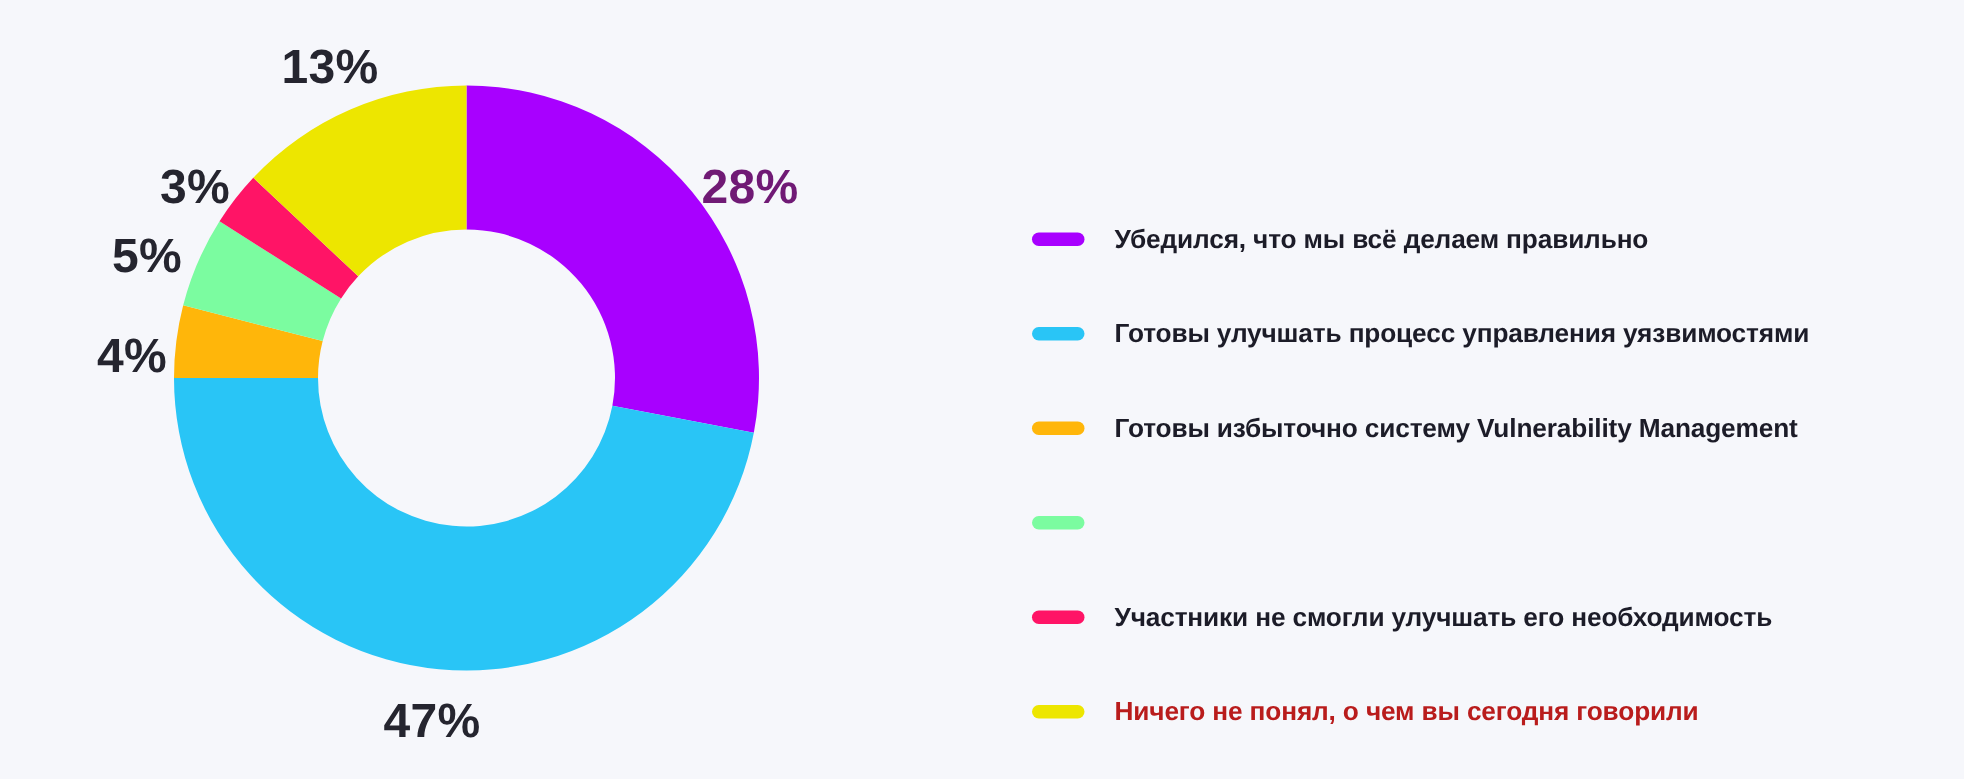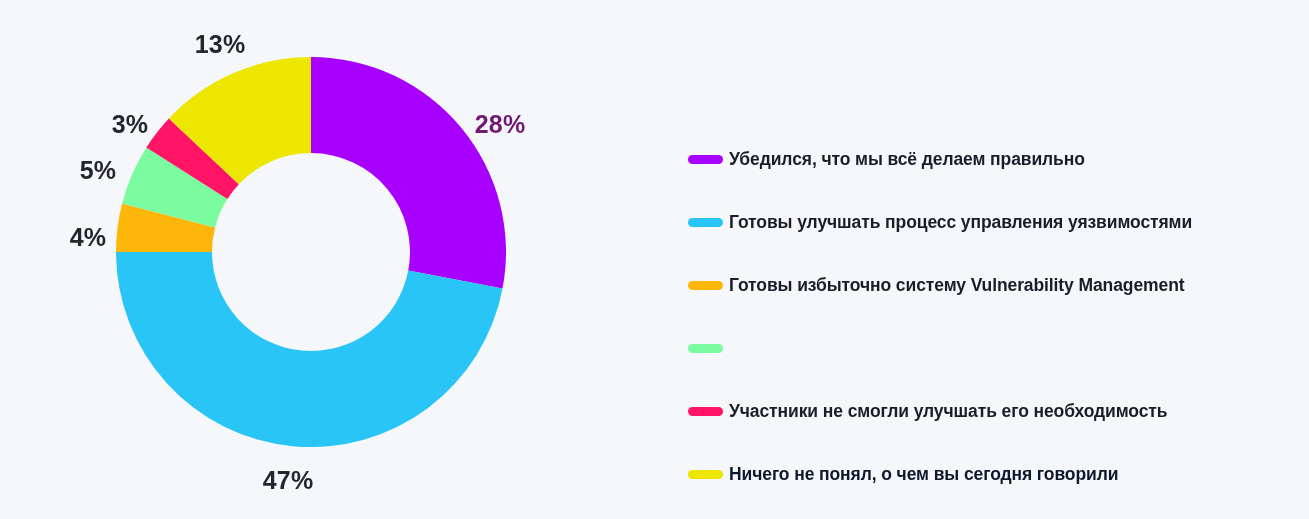--- a/index.html
+++ b/index.html
@@ -29,21 +29,21 @@
   }
   #donut-svg {
     position: absolute;
     left: 0;
     top: 0;
   }
   .slice-label {
     position: absolute;
     font-family: "Liberation Sans", sans-serif;
     font-weight: bold;
-    font-size: 25px;
+    font-size: 32px;
     color: #25252f;
     letter-spacing: 0.2px;
     white-space: nowrap;
     transform: translate(-50%, -50%);
     line-height: 1;
   }
   .legend {
     position: absolute;
     left: 688px;
     top: 128px;
@@ -54,21 +54,21 @@
     align-items: center;
     height: 63px;
   }
   .legend-swatch {
     width: 35px;
     height: 9px;
     border-radius: 4.5px;
     flex: 0 0 auto;
   }
   .legend-text {
-    margin-left: 6px;
+    margin-left: 20px;
     font-family: "Liberation Sans", sans-serif;
     font-weight: bold;
     font-size: 17.5px;
     color: #1c1c28;
     white-space: nowrap;
     line-height: 1.15;
     letter-spacing: -0.1px;
   }
 </style>
 </head>
@@ -110,17 +110,17 @@
       </div>
       <div class="legend-row">
         <span class="legend-swatch" style="background: rgb(123, 252, 160);"></span>
       </div>
       <div class="legend-row">
         <span class="legend-swatch" style="background: rgb(255, 20, 102);"></span>
         <span class="legend-text" style="color: rgb(28, 28, 40);">Участники не смогли улучшать его необходимость</span>
       </div>
       <div class="legend-row">
         <span class="legend-swatch" style="background: rgb(237, 230, 0);"></span>
-        <span class="legend-text" style="color: #0f172a;">Ничего не понял, о чем вы сегодня говорили</span>
+        <span class="legend-text" style="color: #b91c1c;">Ничего не понял, о чем вы сегодня говорили</span>
       </div>
     </div>
 
 </div>
 
 </body></html>

